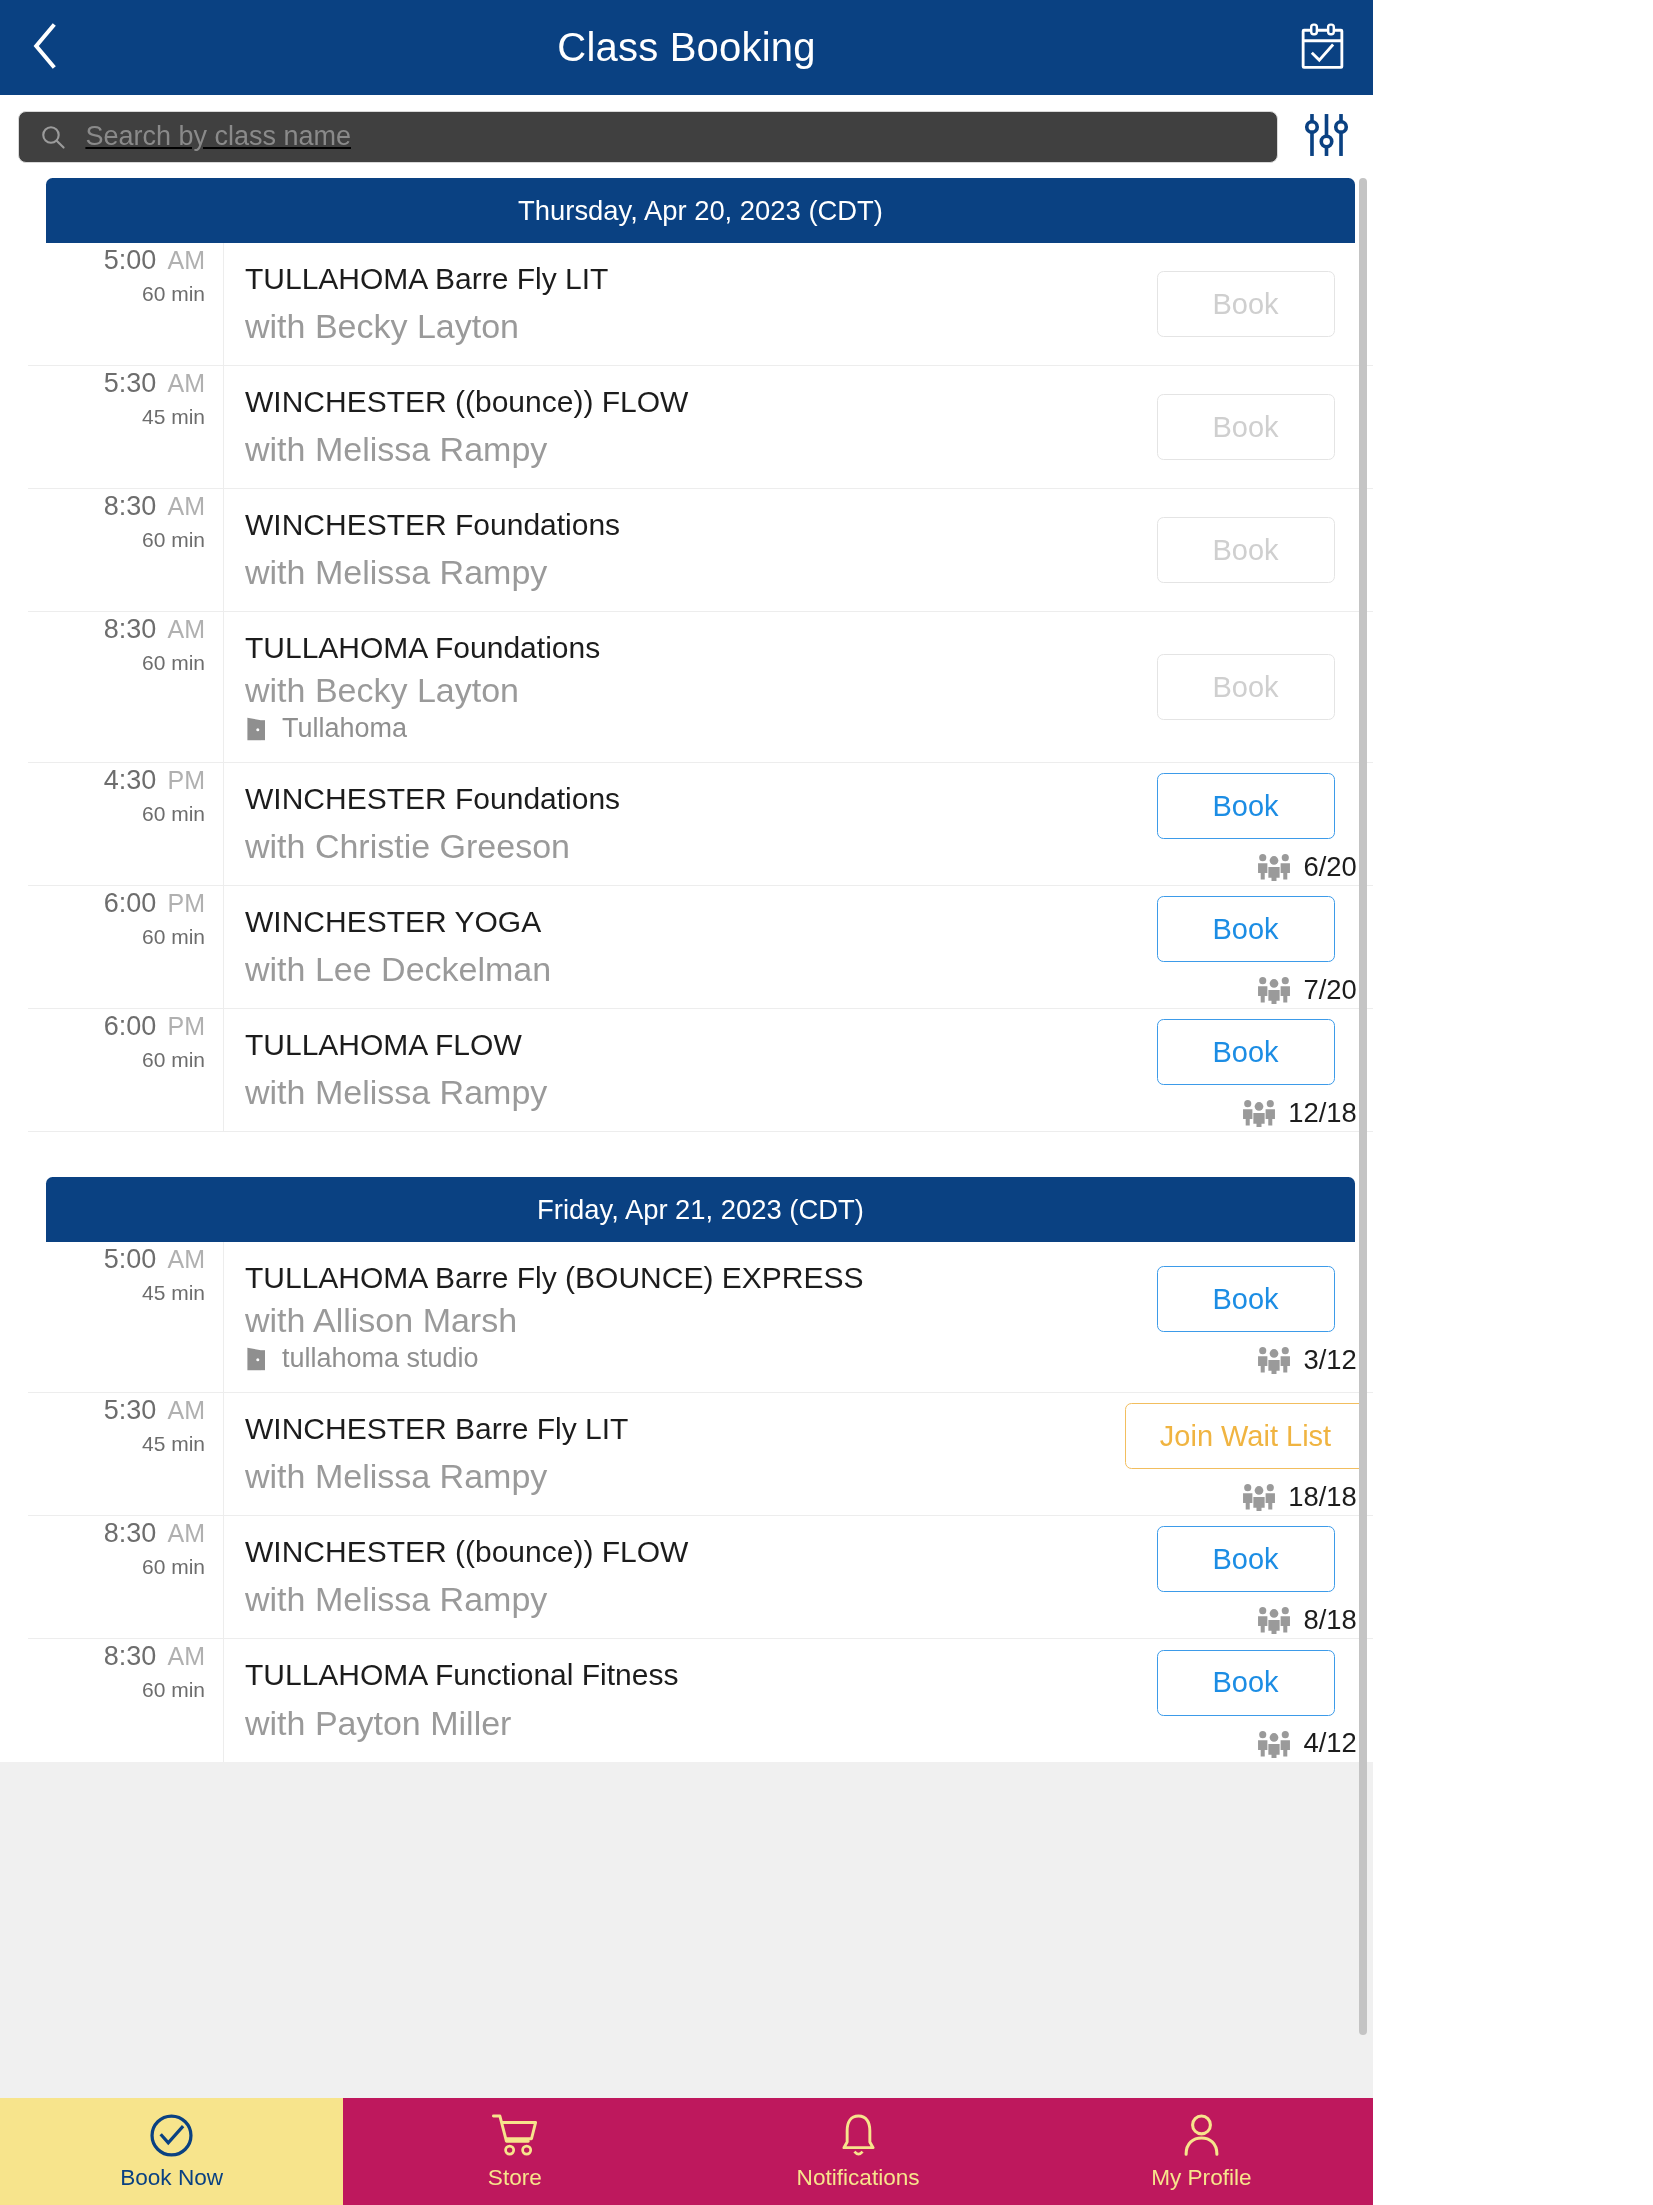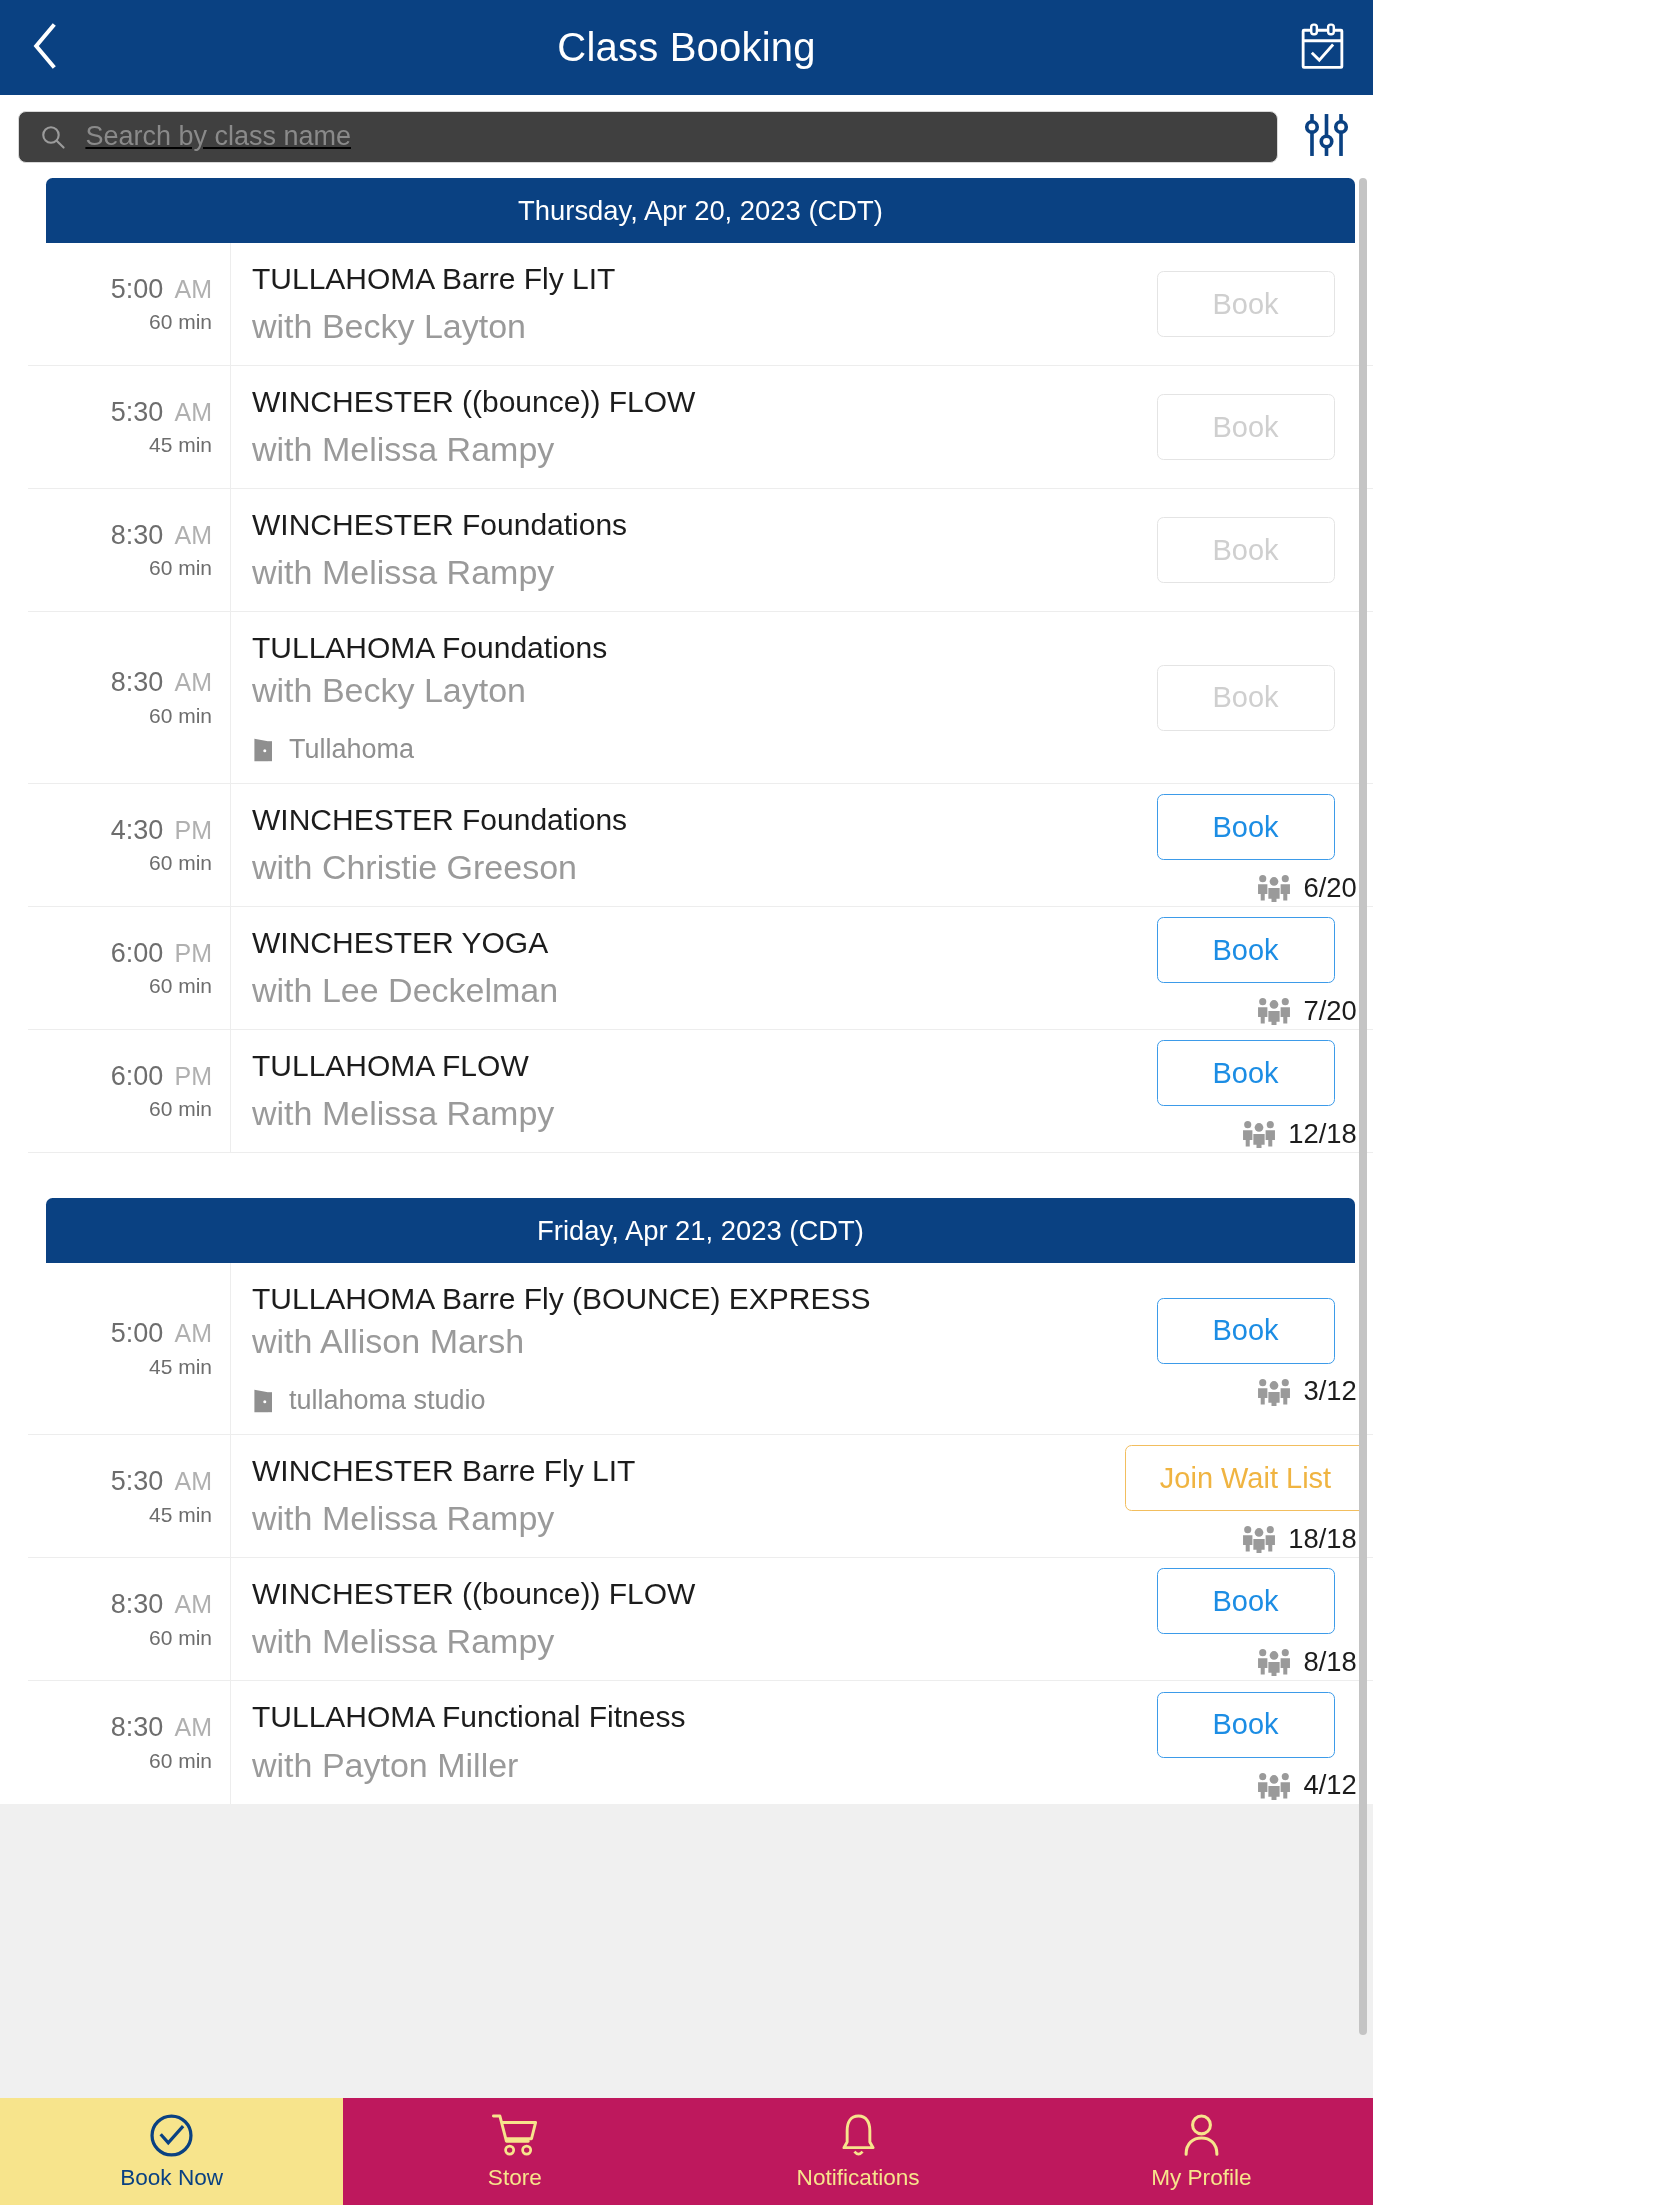--- a/index.html
+++ b/index.html
@@ -143,24 +143,23 @@
     position: relative;
   }
   .class-row:last-child { border-bottom: none; }
 
   .col-time {
     flex: 0 0 196px;
     width: 196px;
     display: flex;
     flex-direction: column;
     align-items: flex-end;
-    justify-content: center;
+    justify-content: flex-start;
     padding-right: 18px;
     border-right: 1.2px solid #ededed;
-    margin-left: 7px;
   }
   .time-line {
     display: flex;
     align-items: baseline;
     font-size: 27px;
     color: #6d6d6d;
     line-height: 1.28;
   }
   .time-hm { color: #6d6d6d; }
   .time-ampm { color: #b0b0b0; margin-left: 11.3px; font-size: 25px; }
@@ -187,21 +186,21 @@
   .class-instr {
     font-size: 34px;
     color: #9a9a9a;
     font-weight: 400;
     margin-top: 3px;
     line-height: 1.22;
   }
   .class-loc {
     display: flex;
     align-items: center;
-    margin-top: 23px;
+    margin-top: 2px;
   }
   .loc-icon { width: 24px; height: 26px; flex: 0 0 24px; }
   .loc-text {
     font-size: 27px;
     color: #8f8f8f;
     margin-left: 13px;
   }
 
   .col-action {
     flex: 0 0 242px;

